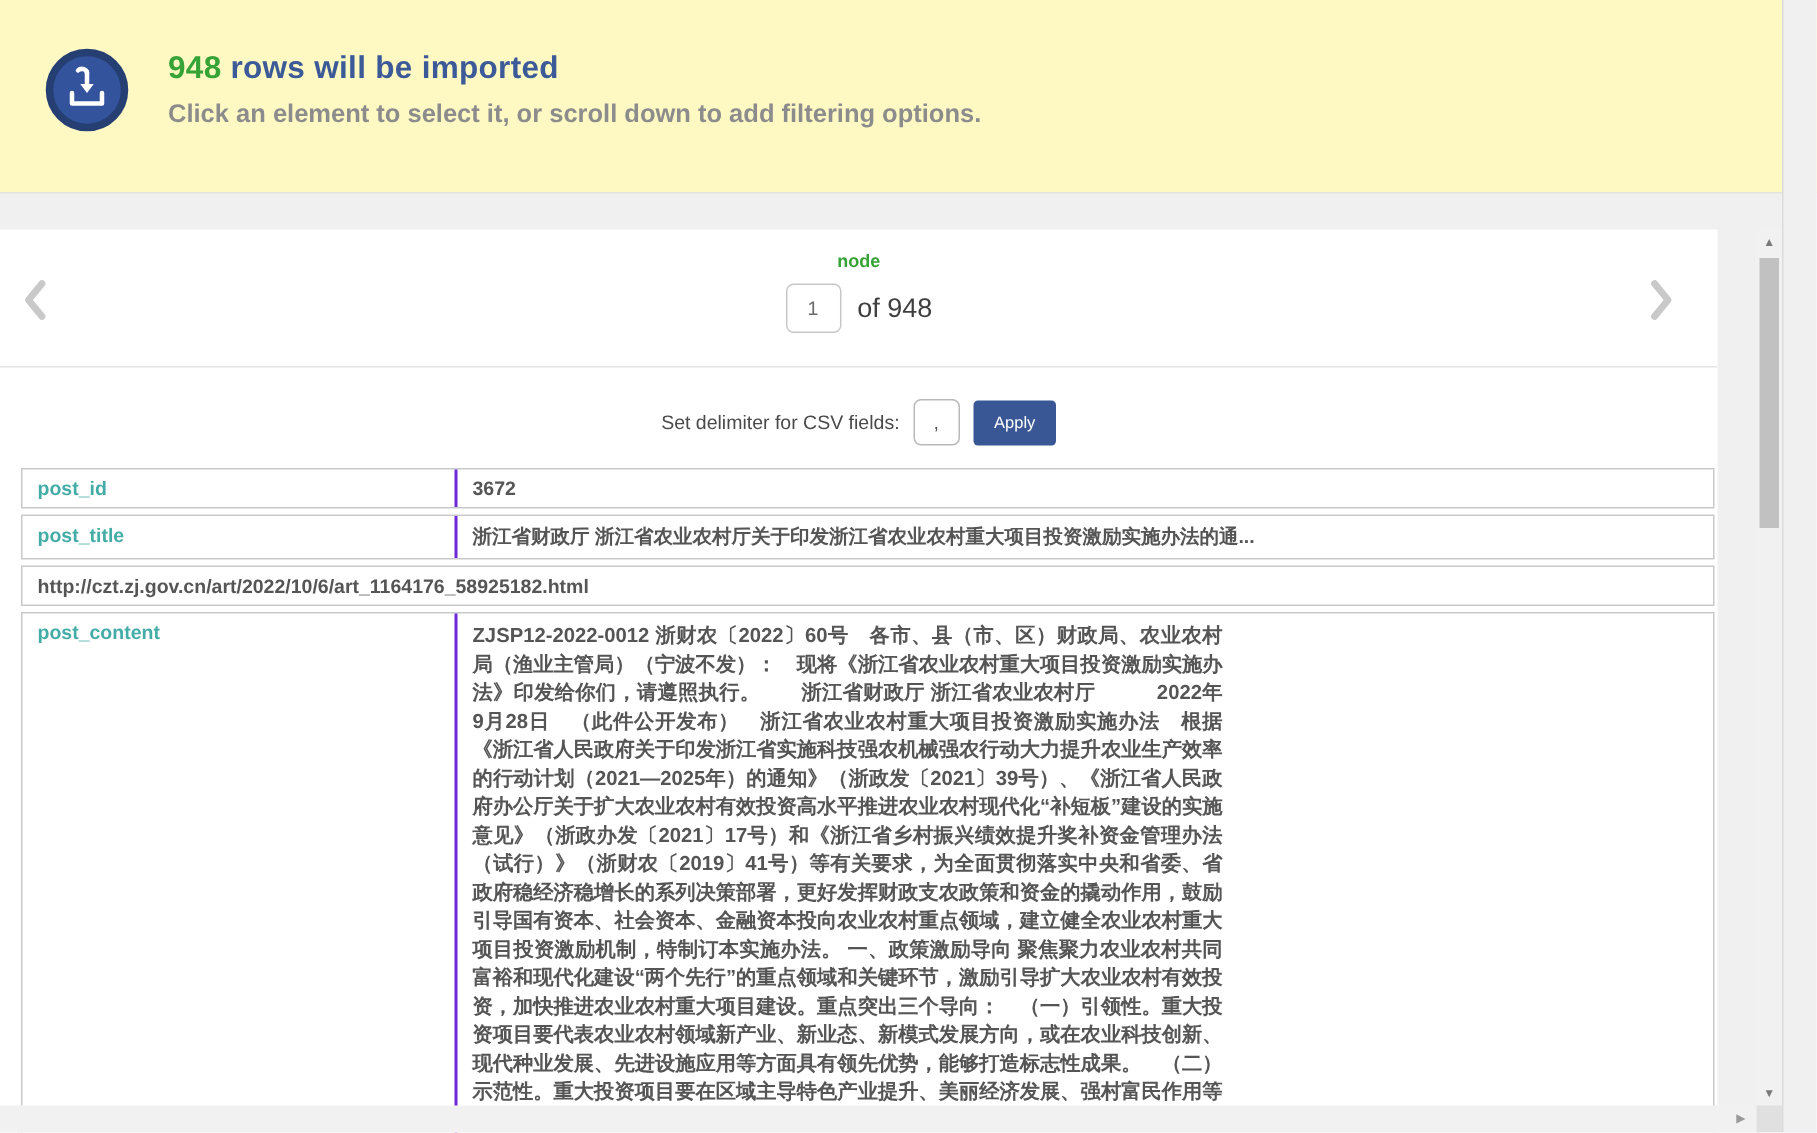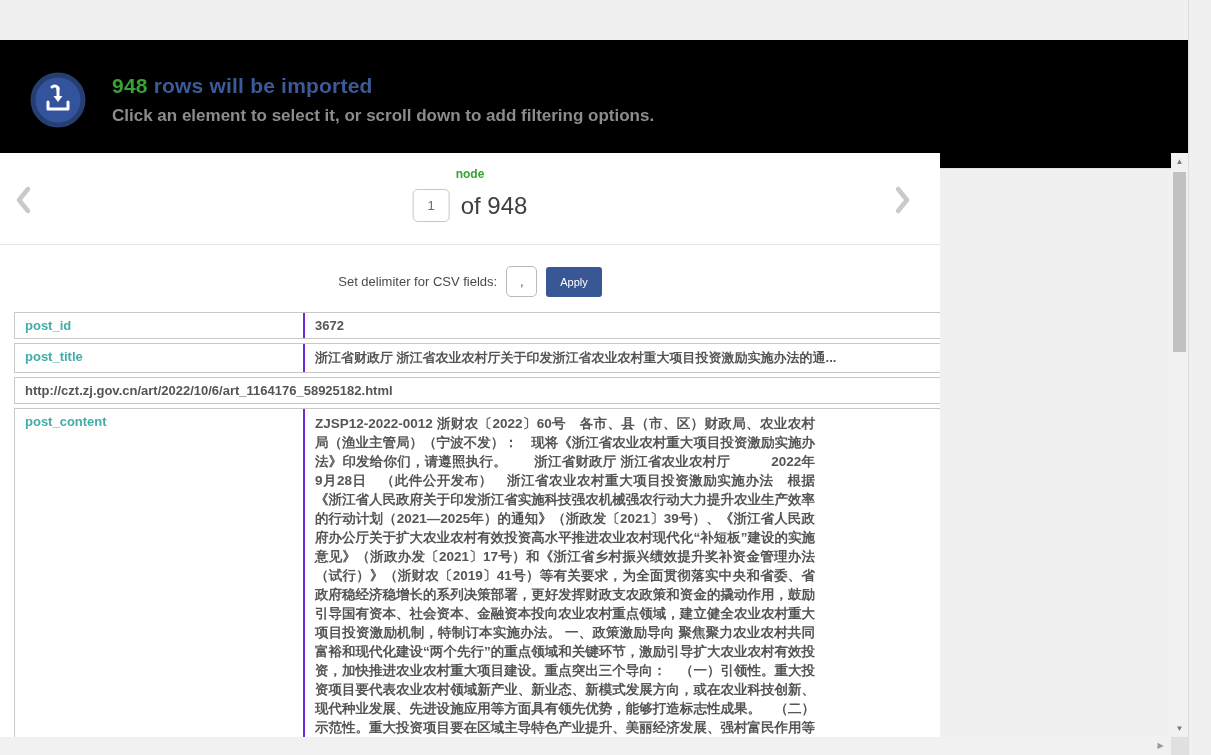--- a/index.html
+++ b/index.html
@@ -6,62 +6,62 @@
   html, body { width: 1211px; height: 755px; overflow: hidden; }
   body {
     font-family: "Liberation Sans", "DejaVu Sans", sans-serif;
     background: #f0f0f1;
     position: relative;
   }
 
   
   .header-card {
     position: absolute; left: 0; top: 0; width: 1211px; height: 129px;
-    background: #000000; border-bottom: 1px solid #e2e2e2; margin-top: 40px;
+    background: #fef9c3; border-bottom: 1px solid #e2e2e2;
   }
   .header-icon {
     position: absolute; left: 30px; top: 32px; width: 56px; height: 56px;
   }
   .header-text { position: absolute; left: 112px; top: 34px; }
   .header-title { font-size: 21px; font-weight: 700; letter-spacing: .2px; }
   .header-title .count { color: #35a335; margin-right: 6px; }
   .header-title .rest { color: #3c5a98; font-weight: 600; }
   .header-subtitle {
     margin-top: 8px; font-size: 17px; font-weight: 600; color: #8c8c8c;
   }
   .continue-btn {
     position: absolute; right: 35px; top: 40px; height: 44px; padding: 0 30px;
     background: #dda23c; color: #ffffff; border: none; border-radius: 4px;
     font-size: 15px; font-family: inherit; cursor: pointer;
   }
 
   
   .content-card {
-    position: absolute; left: 0; top: 153px; width: 940px; height: 602px;
+    position: absolute; left: 0; top: 153px; width: 1145px; height: 602px;
     background: #ffffff; overflow: hidden;
   }
 
   
   .pagination {
     position: relative; height: 92px; border-bottom: 1px solid #e4e4e4;
   }
   .chev { position: absolute; top: 32px; cursor: pointer; }
   .chev.left  { left: 14px; }
   .chev.right { right: 28px; }
   .pag-center {
     position: absolute; left: 50%; top: 0; transform: translateX(-50%);
     text-align: center; padding-top: 14px;
   }
   .node-label { font-size: 12px; font-weight: 700; color: #35a335; }
   .pag-row { margin-top: 8px; display: flex; align-items: center; gap: 11px; }
   .page-input {
     width: 37px; height: 33px; border: 1px solid #c7c7c7; border-radius: 5px;
     text-align: center; font-size: 13px; color: #6b6b6b; font-family: inherit;
   }
-  .of-label { font-size: 24px; color: #3f3f3f; }
+  .of-label { font-size: 18px; color: #3f3f3f; }
 
   
   .delimiter-row {
     margin-top: 21px; height: 31px;
     display: flex; align-items: center; justify-content: center; gap: 9px;
   }
   .delim-label { font-size: 13px; color: #4a4a4a; }
   .delim-input {
     width: 31px; height: 31px; border: 1px solid #b9b9b9; border-radius: 5px;
     text-align: center; font-size: 13px; color: #555; font-family: inherit;

